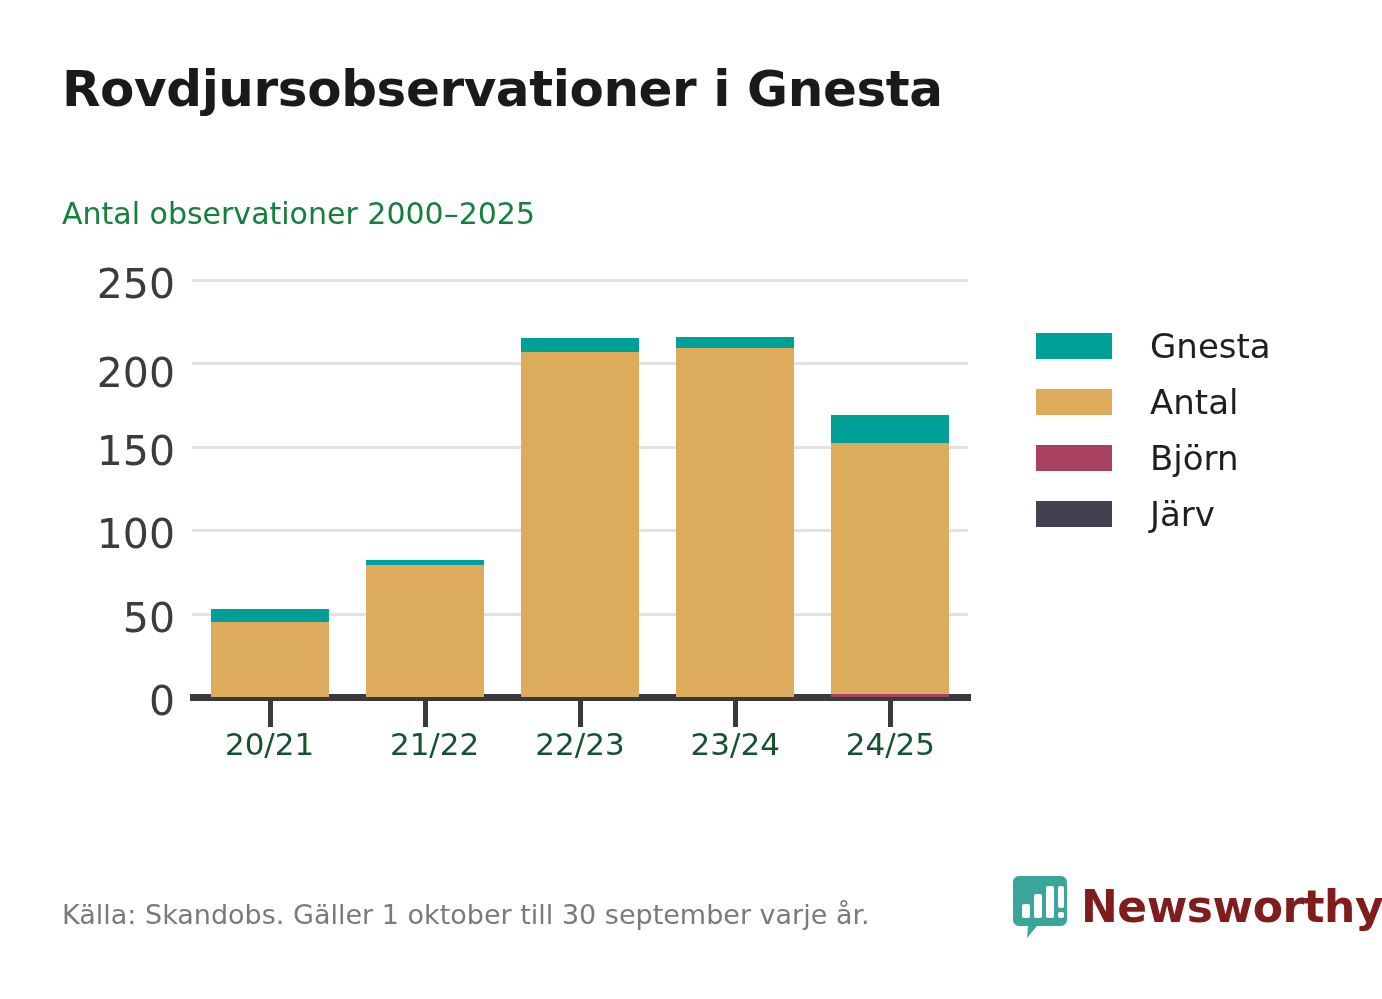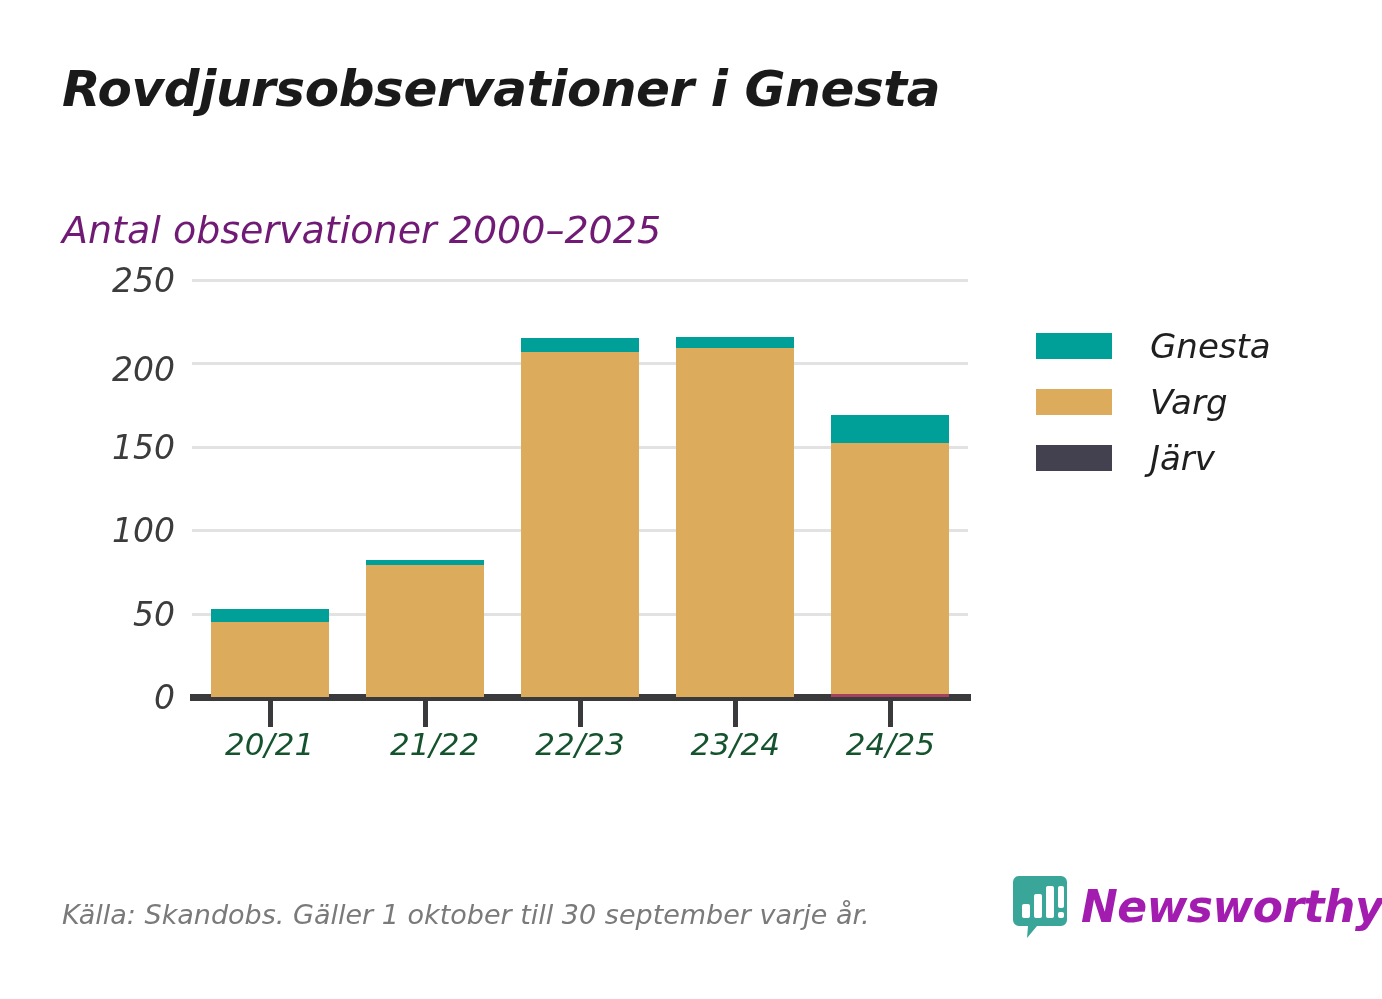--- a/index.html
+++ b/index.html
@@ -15,42 +15,41 @@
     color: #333333;
     overflow: hidden;
     position: relative;
   }
 
   .page {
     position: relative;
     width: 1382px;
     height: 979px;
     box-sizing: border-box;
-    font-style: italic;
   }
 
   
   .chart-title {
     position: absolute;
     left: 62px;
     top: 62px;
     font-size: 50px;
     font-weight: bold;
     color: #1a1a1a;
     letter-spacing: -0.4px;
     white-space: nowrap;
     line-height: 1.1;
   }
   .chart-subtitle {
     position: absolute;
     left: 62px;
-    top: 208px;
-    font-size: 38px;
+    top: 196px;
+    font-size: 30px;
     font-weight: normal;
-    color: #701a75;
+    color: #15803d;
     white-space: nowrap;
     line-height: 1.2;
   }
 
   
   .plot-wrap {
     position: absolute;
     left: 0;
     top: 0;
     width: 1382px;
@@ -88,21 +87,21 @@
     width: 5px;
     height: 26px;
     background: #3a3a3c;
   }
 
   .ytick-label {
     position: absolute;
     right: 0;
     width: 110px;
     text-align: right;
-    font-size: 33px;
+    font-size: 41px;
     color: #3c3c3c;
     line-height: 1;
   }
   .ytick-group {
     position: absolute;
     left: 60px;
     top: 0;
     width: 115px;
     height: 999px;
   }
@@ -171,21 +170,21 @@
   }
   .brand-mark {
     width: 54px;
     height: 62px;
     flex: 0 0 auto;
   }
   .brand-name {
     margin-left: 14px;
     font-size: 44px;
     font-weight: bold;
-    color: #a21caf;
+    color: #7f1d1d;
     letter-spacing: -0.5px;
     line-height: 1;
   }
 </style>
 </head>
 <body>
 
 <div class="page">
 
   <div class="chart-title">Rovdjursobservationer i Gnesta</div>
@@ -246,21 +245,25 @@
       <div class="tick-mark" style="left: 888.4px;"></div>
     </div>
 
   <div class="legend" id="legend">
       <div class="legend-item">
         <span class="legend-swatch" style="background: rgb(0, 160, 152);"></span>
         <span class="legend-label">Gnesta</span>
       </div>
       <div class="legend-item">
         <span class="legend-swatch" style="background: rgb(220, 171, 92);"></span>
-        <span class="legend-label">Varg</span>
+        <span class="legend-label">Antal</span>
+      </div>
+      <div class="legend-item">
+        <span class="legend-swatch" style="background: rgb(168, 65, 95);"></span>
+        <span class="legend-label">Björn</span>
       </div>
       <div class="legend-item">
         <span class="legend-swatch" style="background: rgb(67, 64, 80);"></span>
         <span class="legend-label">Järv</span>
       </div>
     </div>
 
   <div class="footer-note">Källa: Skandobs. Gäller 1 oktober till 30 september varje år.</div>
 
   <div class="brand">

